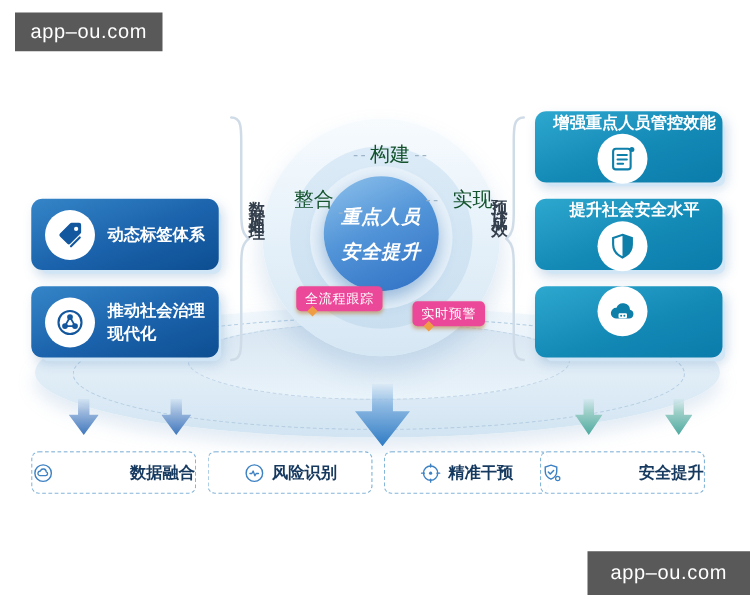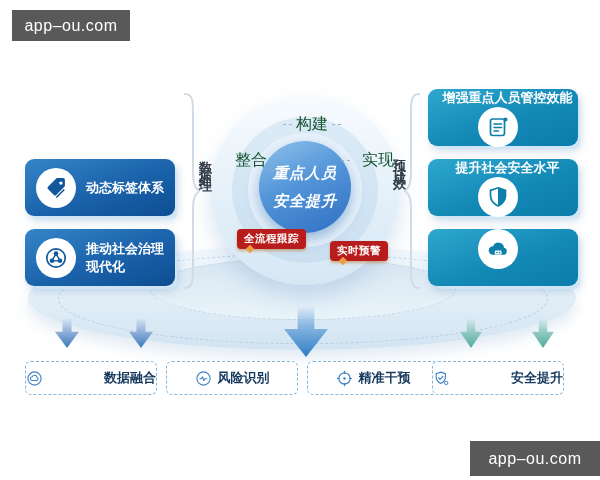--- a/index.html
+++ b/index.html
@@ -57,22 +57,22 @@
   .core{left:259px;top:141px;width:92px;height:92px;z-index:7;border-radius:50%;position:absolute;
     background:linear-gradient(155deg,#8fc2ec 0%,#5395d8 45%,#2f6fc4 100%);
     box-shadow:0 6px 14px rgba(46,110,180,.45);
     display:flex;flex-direction:column;align-items:center;justify-content:center;gap:9px;
     color:#fff;font-size:15px;font-weight:700;letter-spacing:1px;font-style:italic;}
   .ring-label{position:absolute;z-index:8;font-size:16px;color:#14532d;font-weight:500;
     display:flex;align-items:center;gap:4px;}
   .ring-label .dash{width:9px;border-top:1px dashed #9fb3c6;height:0;}
 
   
-  .badge{position:absolute;z-index:9;background:#b91c1c;color:#fff;font-size:10.5px;
-    font-weight:700;padding:3px 7px;border-radius:4px;letter-spacing:.5px;
+  .badge{position:absolute;z-index:9;background:#ec4899;color:#fff;font-size:10.5px;
+    font-weight:400;padding:3px 7px;border-radius:4px;letter-spacing:.5px;
     box-shadow:0 2px 3px rgba(190,115,35,.5);}
   .badge::after{content:"";position:absolute;left:10px;bottom:-3px;width:6px;height:6px;
     background:#ef9d45;transform:rotate(45deg);}
 
   
   .bbox{position:absolute;top:361px;width:130px;height:32px;z-index:5;border-radius:6px;
     border:1.5px dashed #85b6da;background:rgba(255,255,255,.92);
     display:flex;align-items:center;justify-content:center;gap:6px;
     color:#16395f;font-size:13px;font-weight:700;}
   .bicon{display:flex;align-items:center;color:#3e82c4;}

